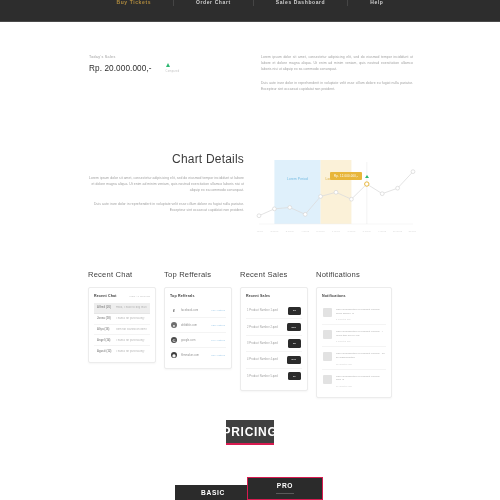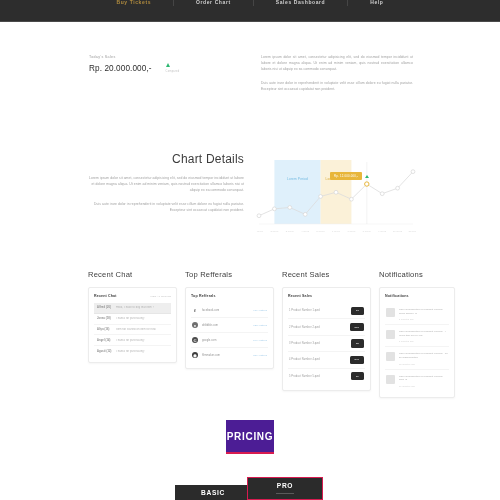--- a/index.html
+++ b/index.html
@@ -59,21 +59,21 @@
   .tick { font-size: 2.2px; fill: #d2d2d2; letter-spacing: .1px; }
   .tooltip-box { position: absolute; left: 74px; top: 14px; display: flex; align-items: center; gap: 3px; }
   .tooltip-pill {
     background: #e8b63a; color: #fff; font-size: 2.8px;
     padding: 2px 4px; border-radius: 1px; letter-spacing: .2px; white-space: nowrap;
   }
   .tooltip-tri { width: 0; height: 0; border-left: 2.2px solid transparent; border-right: 2.2px solid transparent; border-bottom: 3.4px solid #2eb872; }
 
   
   .panels { position: absolute; left: 88px; top: 270px; display: flex; gap: 8px; align-items: flex-start; }
-  .panel { width: 89px; }
+  .panel { width: 68px; }
   .panel-heading { font-size: 7.6px; color: #3e3e3e; margin-bottom: 8px; letter-spacing: .2px; }
   .card {
     background: #fff; border: 1px solid #ececec; border-radius: 2px;
     padding: 6px 5px; box-shadow: 0 1px 2px rgba(0,0,0,.04);
   }
   .card-head { display: flex; justify-content: space-between; align-items: center; margin-bottom: 5px; }
   .card-title { font-size: 3.6px; color: #3e3e3e; font-weight: 700; letter-spacing: .15px; }
   .card-link { font-size: 2.5px; color: #bdbdbd; letter-spacing: .1px; }
 
   
@@ -110,24 +110,24 @@
   .notif-row { display: flex; gap: 4px; padding: 5px 1px 4px; border-bottom: 1px solid #f4f4f4; }
   .notif-row:last-child { border-bottom: none; }
   .notif-thumb { width: 9px; height: 9px; background: #e2e2e2; border-radius: 1px; flex: none; }
   .notif-body { flex: 1; }
   .notif-text { font-size: 2.5px; color: #a8a8a8; line-height: 3.6px; letter-spacing: .08px; }
   .notif-time { font-size: 2.2px; color: #d0d0d0; margin-top: 3px; letter-spacing: .08px; }
 
   
   .pricing-btn {
     position: absolute; left: 226px; top: 420px;
-    width: 48px; height: 34px; background: #4c1d95;
+    width: 48px; height: 25px; background: #404040;
     border-bottom: 2px solid #d81b50;
     display: flex; align-items: center; justify-content: center;
-    color: #fff; font-size: 10px; font-weight: 700; letter-spacing: .7px;
+    color: #fff; font-size: 12px; font-weight: 700; letter-spacing: .7px;
   }
   .plan {
     position: absolute; background: #2b2b2b; color: #fff;
     display: flex; flex-direction: column; align-items: center;
   }
   .plan-basic { left: 175px; top: 485px; width: 76px; height: 15px; }
   .plan-pro { left: 247px; top: 477px; width: 76px; height: 23px; border: 1.5px solid #d81b50; }
   .plan-name { font-size: 6.6px; font-weight: 700; letter-spacing: .7px; margin-top: 4px; }
   .plan-rule { width: 18px; height: 1px; background: #5a5a5a; margin-top: 4px; }
 </style>

